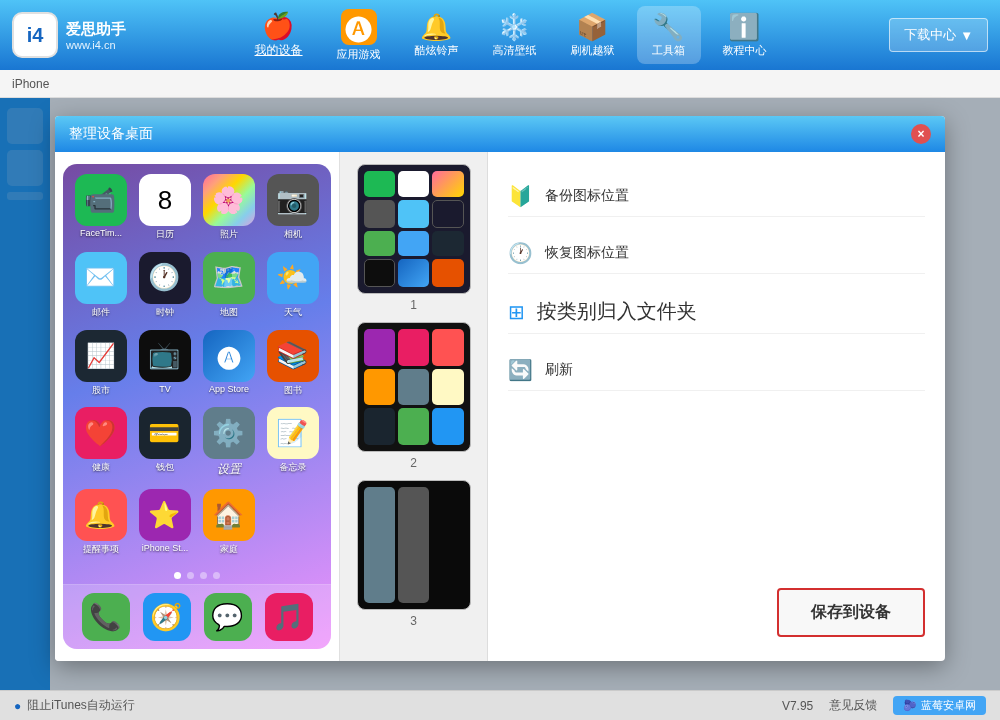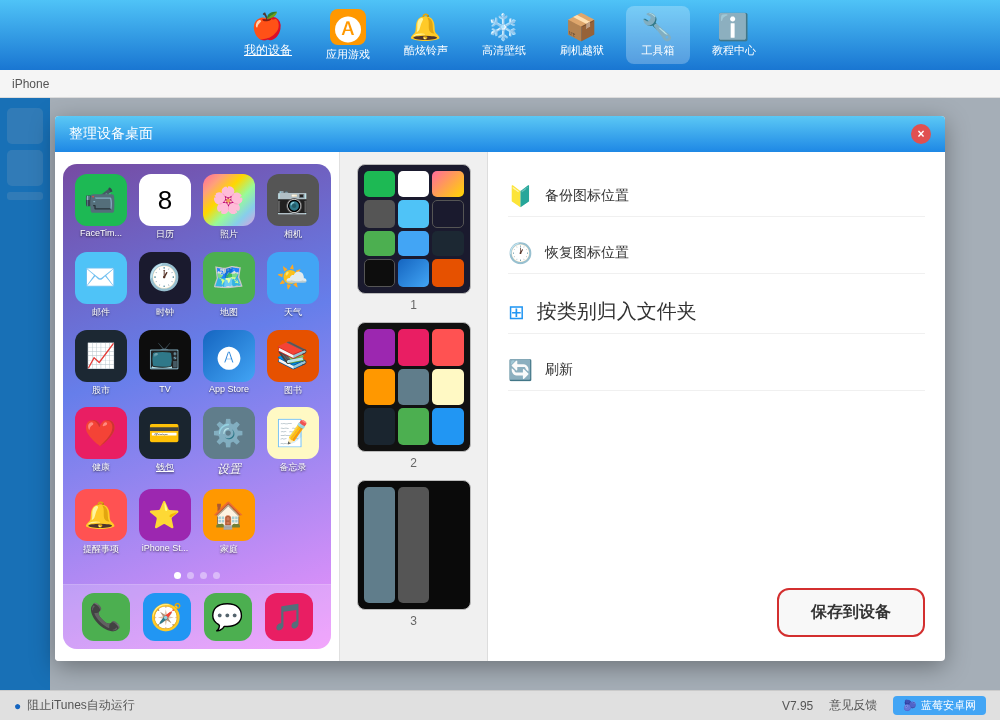--- a/index.html
+++ b/index.html
@@ -2,20 +2,27 @@
 <html><head>
   <meta charset="utf-8">
   <style>
     * { margin: 0; padding: 0; box-sizing: border-box; }
     body { width: 1000px; height: 720px; font-family: 'Microsoft YaHei', SimHei, sans-serif; background: #e8f4fd; overflow: hidden; position: relative; }
   </style>
 </head>
 <body>
 
 <div style="width:1000px;height:70px;background:linear-gradient(180deg,#4fc3f7 0%,#1976d2 100%);display:flex;align-items:center;padding:0 12px;gap:15px;">
+  <div style="display:flex;align-items:center;gap:8px;min-width:120px;">
+    <div style="width:46px;height:46px;background:#fff;border-radius:10px;display:flex;align-items:center;justify-content:center;font-weight:bold;color:#1565c0;font-size:20px;border:2px solid #e0e0e0;">i4</div>
+    <div>
+      <div style="color:#fff;font-size:15px;font-weight:bold;">爱思助手</div>
+      <div style="color:#e3f2fd;font-size:11px;">www.i4.cn</div>
+    </div>
+  </div>
 
   <div style="display:flex;align-items:center;flex:1;justify-content:center;gap:10px;">
     <div style="display:flex;flex-direction:column;align-items:center;cursor:pointer;padding:4px 12px;color:#fff;min-width:64px;">
       <div style="font-size:26px;">🍎</div>
       <div style="font-size:12px;color:#fff;text-decoration:underline;">我的设备</div>
     </div>
     <div style="display:flex;flex-direction:column;align-items:center;cursor:pointer;padding:4px 12px;color:#fff;min-width:64px;">
       <div style="font-size:26px;width:36px;height:36px;background:#ff9800;border-radius:8px;display:flex;align-items:center;justify-content:center;">🅐</div>
       <div style="font-size:11px;color:#fff;margin-top:2px;">应用游戏</div>
     </div>
@@ -34,20 +41,24 @@
     <div style="display:flex;flex-direction:column;align-items:center;cursor:pointer;padding:6px 14px;color:#fff;min-width:64px;background:rgba(255,255,255,0.25);border-radius:8px;">
       <div style="font-size:26px;">🔧</div>
       <div style="font-size:11px;color:#fff;">工具箱</div>
     </div>
     <div style="display:flex;flex-direction:column;align-items:center;cursor:pointer;padding:4px 12px;color:#fff;min-width:64px;">
       <div style="font-size:26px;">ℹ️</div>
       <div style="font-size:11px;color:#fff;">教程中心</div>
     </div>
   </div>
 
+  <div style="background:rgba(255,255,255,0.2);border:1px solid rgba(255,255,255,0.6);color:#fff;padding:7px 14px;border-radius:4px;cursor:pointer;font-size:13px;display:flex;align-items:center;gap:4px;">
+    <span>下载中心</span>
+    <span>▼</span>
+  </div>
 </div>
 
 <div style="width:1000px;height:28px;background:#f5f5f5;border-bottom:1px solid #ddd;display:flex;align-items:center;padding:0 12px;font-size:12px;color:#555;">
   <span>iPhone</span>
 </div>
 
 <div style="width:1000px;height:592px;background:#7dd3fc;position:relative;">
 
   <div style="position:absolute;top:0;left:0;width:100%;height:100%;background:#dce8f5;">
 
@@ -124,21 +135,21 @@
               <div style="width:52px;height:52px;background:#e65100;border-radius:12px;display:flex;align-items:center;justify-content:center;font-size:26px;">📚</div>
               <span style="font-size:9px;color:#fff;text-shadow:0 1px 2px rgba(0,0,0,0.7);">图书</span>
             </div>
 
             <div style="display:flex;flex-direction:column;align-items:center;gap:2px;cursor:pointer;">
               <div style="width:52px;height:52px;background:#e91e63;border-radius:12px;display:flex;align-items:center;justify-content:center;font-size:26px;">❤️</div>
               <span style="font-size:9px;color:#fff;text-shadow:0 1px 2px rgba(0,0,0,0.7);">健康</span>
             </div>
             <div style="display:flex;flex-direction:column;align-items:center;gap:2px;cursor:pointer;">
               <div style="width:52px;height:52px;background:#1a252f;border-radius:12px;display:flex;align-items:center;justify-content:center;font-size:26px;">💳</div>
-              <span style="font-size:9px;color:#fff;text-shadow:0 1px 2px rgba(0,0,0,0.7);text-decoration:underline;">钱包</span>
+              <span style="font-size:9px;color:#fff;text-shadow:0 1px 2px rgba(0,0,0,0.7);">钱包</span>
             </div>
             <div style="display:flex;flex-direction:column;align-items:center;gap:2px;cursor:pointer;">
               <div style="width:52px;height:52px;background:#607d8b;border-radius:12px;display:flex;align-items:center;justify-content:center;font-size:26px;">⚙️</div>
               <span style="font-size:12px;color:#fff;text-shadow:0 1px 2px rgba(0,0,0,0.7);font-style:italic;">设置</span>
             </div>
             <div style="display:flex;flex-direction:column;align-items:center;gap:2px;cursor:pointer;">
               <div style="width:52px;height:52px;background:#fff9c4;border-radius:12px;display:flex;align-items:center;justify-content:center;font-size:26px;">📝</div>
               <span style="font-size:9px;color:#fff;text-shadow:0 1px 2px rgba(0,0,0,0.7);">备忘录</span>
             </div>
 
@@ -230,21 +241,21 @@
           <div style="display:flex;align-items:center;gap:12px;cursor:pointer;padding:8px 0;border-bottom:1px solid #f0f0f0;">
             <div style="font-size:20px;color:#2196f3;">⊞</div>
             <span style="font-size:20px;color:#333;">按类别归入文件夹</span>
           </div>
           <div style="display:flex;align-items:center;gap:12px;cursor:pointer;padding:8px 0;border-bottom:1px solid #f0f0f0;">
             <div style="font-size:20px;color:#4caf50;">🔄</div>
             <span style="font-size:14px;color:#333;">刷新</span>
           </div>
         </div>
         <div style="display:flex;justify-content:flex-end;">
-          <button style="background:#f8f8f8;border:2px solid #d32f2f;color:#333;padding:12px 32px;font-size:16px;border-radius:12px;cursor:pointer;font-weight:bold;font-family:inherit;">保存到设备</button>
+          <button style="background:#f8f8f8;border:2px solid #d32f2f;color:#333;padding:12px 32px;font-size:16px;border-radius:4px;cursor:pointer;font-weight:bold;font-family:inherit;">保存到设备</button>
         </div>
       </div>
 
     </div>
   </div>
 
 </div>
 
 <div style="width:1000px;height:30px;background:#e0e0e0;border-top:1px solid #ccc;display:flex;align-items:center;padding:0 14px;font-size:12px;color:#555;gap:16px;">
   <div style="display:flex;align-items:center;gap:6px;flex:1;">

